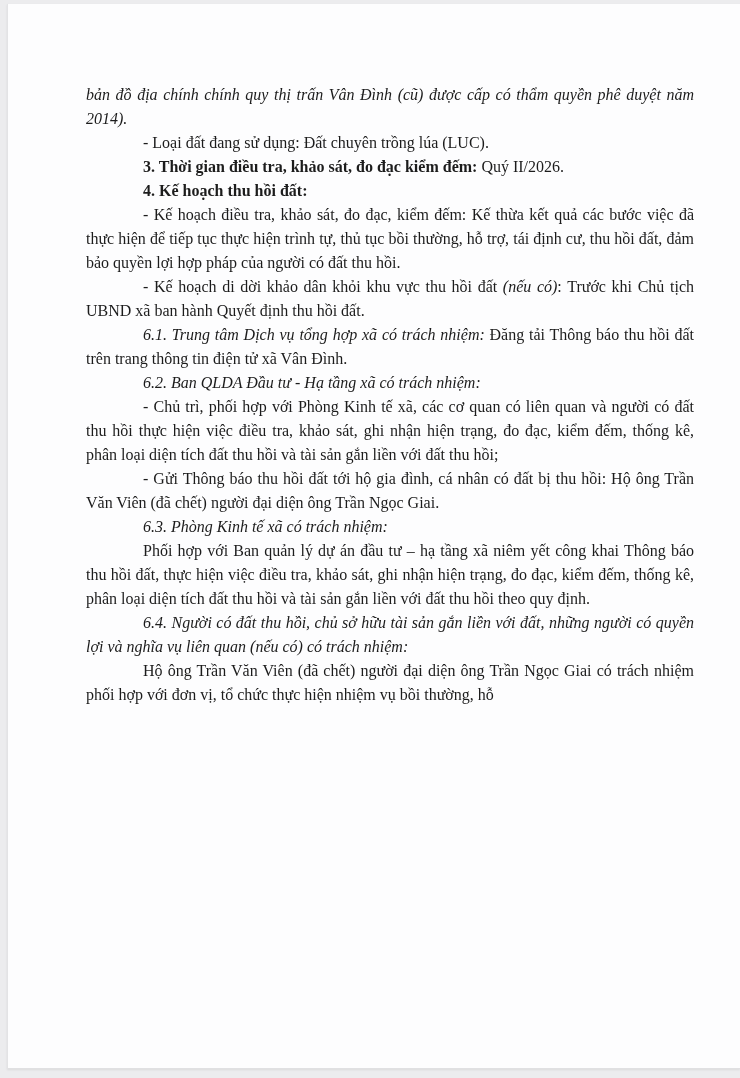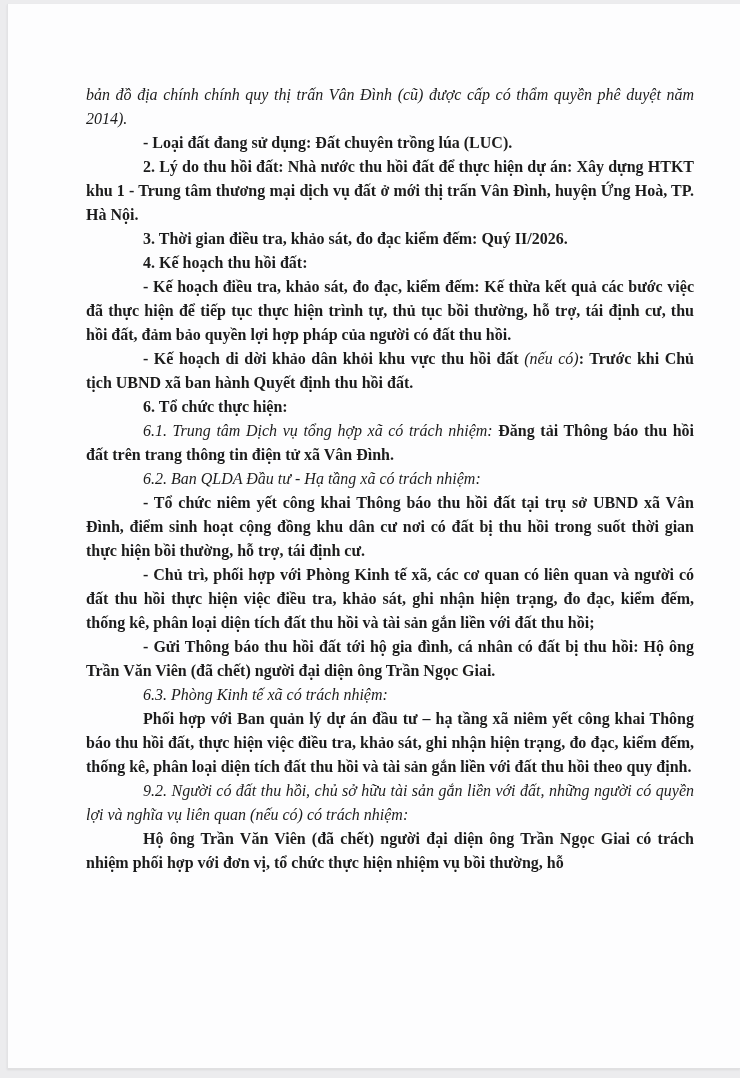--- a/index.html
+++ b/index.html
@@ -38,42 +38,39 @@
     line-height: 24px;
     text-align: justify;
   }
   .para {
     margin: 0;
     text-indent: 57px;
   }
   .para.no-indent {
     text-indent: 0;
   }
-  .run-normal { font-weight: bold; font-style: normal; }
+  .run-normal { font-weight: normal; font-style: normal; }
   .run-bold   { font-weight: bold;   font-style: normal; }
   .run-italic { font-weight: normal; font-style: italic; }
 </style>
 </head>
 <body>
 
 <div class="viewport">
   <div class="paper">
     <div class="doc-content" id="doc-body">
         <p class="para no-indent"><span class="run-italic">bản đồ địa chính chính quy thị trấn Vân Đình (cũ) được cấp có thẩm quyền phê duyệt năm 2014).</span></p>
         <p class="para"><span class="run-normal">- Loại đất đang sử dụng: Đất chuyên trồng lúa (LUC).</span></p>
-        <p class="para"><span class="run-bold">2. Lý do thu hồi đất: </span><span class="run-normal">Nhà nước thu hồi đất để thực hiện dự án: Xây dựng HTKT khu 1 - Trung tâm thương mại dịch vụ đất ở mới thị trấn Vân Đình, huyện Ứng Hoà, TP. Hà Nội.</span></p>
         <p class="para"><span class="run-bold">3. Thời gian điều tra, khảo sát, đo đạc kiểm đếm: </span><span class="run-normal">Quý II/2026.</span></p>
         <p class="para"><span class="run-bold">4. Kế hoạch thu hồi đất:</span></p>
         <p class="para"><span class="run-normal">- Kế hoạch điều tra, khảo sát, đo đạc, kiểm đếm: Kế thừa kết quả các bước việc đã thực hiện để tiếp tục thực hiện trình tự, thủ tục bồi thường, hỗ trợ, tái định cư, thu hồi đất, đảm bảo quyền lợi hợp pháp của người có đất thu hồi.</span></p>
         <p class="para"><span class="run-normal">- Kế hoạch di dời khảo dân khỏi khu vực thu hồi đất </span><span class="run-italic">(nếu có)</span><span class="run-normal">: Trước khi Chủ tịch UBND xã ban hành Quyết định thu hồi đất.</span></p>
-        <p class="para"><span class="run-bold">6. Tổ chức thực hiện:</span></p>
         <p class="para"><span class="run-italic">6.1. Trung tâm Dịch vụ tổng hợp xã có trách nhiệm: </span><span class="run-normal">Đăng tải Thông báo thu hồi đất trên trang thông tin điện tử xã Vân Đình.</span></p>
         <p class="para"><span class="run-italic">6.2. Ban QLDA Đầu tư - Hạ tầng xã có trách nhiệm:</span></p>
-        <p class="para"><span class="run-normal">- Tổ chức niêm yết công khai Thông báo thu hồi đất tại trụ sở UBND xã Vân Đình, điểm sinh hoạt cộng đồng khu dân cư nơi có đất bị thu hồi trong suốt thời gian thực hiện bồi thường, hỗ trợ, tái định cư.</span></p>
         <p class="para"><span class="run-normal">- Chủ trì, phối hợp với Phòng Kinh tế xã, các cơ quan có liên quan và người có đất thu hồi thực hiện việc điều tra, khảo sát, ghi nhận hiện trạng, đo đạc, kiểm đếm, thống kê, phân loại diện tích đất thu hồi và tài sản gắn liền với đất thu hồi;</span></p>
         <p class="para"><span class="run-normal">- Gửi Thông báo thu hồi đất tới hộ gia đình, cá nhân có đất bị thu hồi: Hộ ông Trần Văn Viên (đã chết) người đại diện ông Trần Ngọc Giai.</span></p>
         <p class="para"><span class="run-italic">6.3. Phòng Kinh tế xã có trách nhiệm:</span></p>
         <p class="para"><span class="run-normal">Phối hợp với Ban quản lý dự án đầu tư – hạ tầng xã niêm yết công khai Thông báo thu hồi đất, thực hiện việc điều tra, khảo sát, ghi nhận hiện trạng, đo đạc, kiểm đếm, thống kê, phân loại diện tích đất thu hồi và tài sản gắn liền với đất thu hồi theo quy định.</span></p>
-        <p class="para"><span class="run-italic">9.2. Người có đất thu hồi, chủ sở hữu tài sản gắn liền với đất, những người có quyền lợi và nghĩa vụ liên quan (nếu có) có trách nhiệm:</span></p>
+        <p class="para"><span class="run-italic">6.4. Người có đất thu hồi, chủ sở hữu tài sản gắn liền với đất, những người có quyền lợi và nghĩa vụ liên quan (nếu có) có trách nhiệm:</span></p>
         <p class="para"><span class="run-normal">Hộ ông Trần Văn Viên (đã chết) người đại diện ông Trần Ngọc Giai có trách nhiệm phối hợp với đơn vị, tổ chức thực hiện nhiệm vụ bồi thường, hỗ</span></p>
       </div>
   </div>
 </div>
 
 </body></html>

